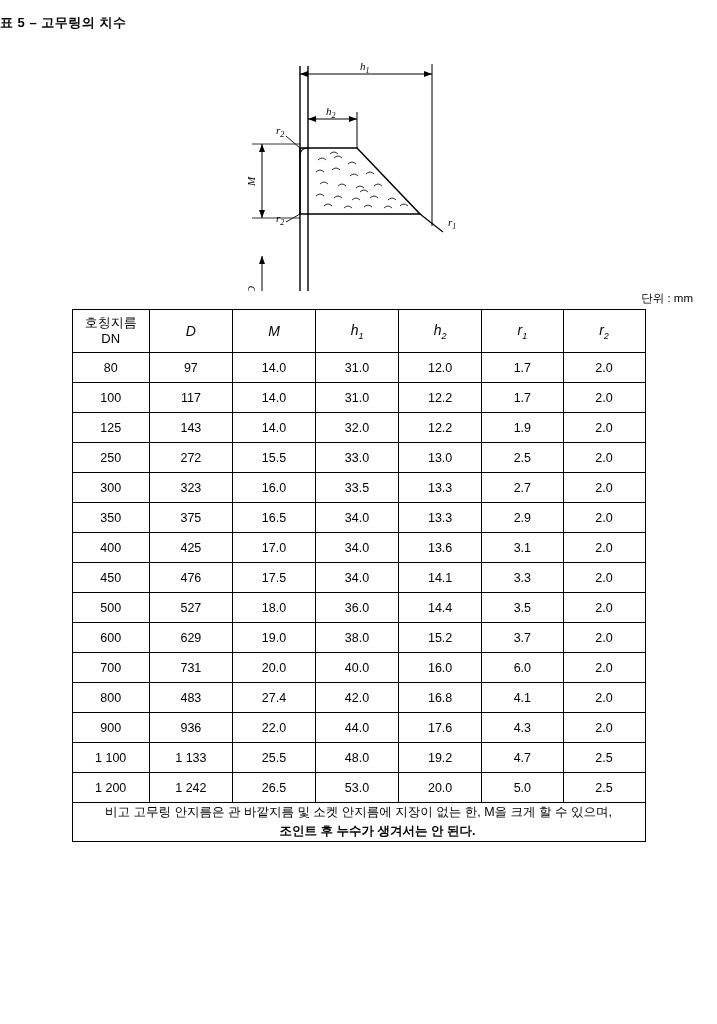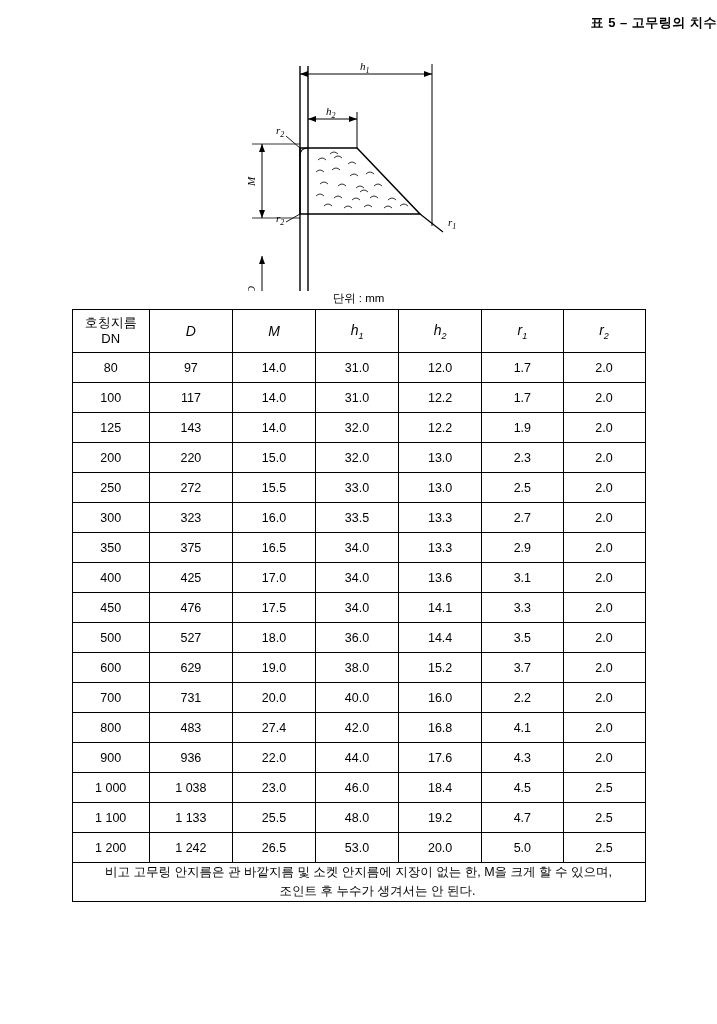--- a/index.html
+++ b/index.html
@@ -15,41 +15,41 @@
     position: relative;
     overflow: hidden;
   }
   .page {
     width: 717px;
     height: 1024px;
     position: relative;
     box-sizing: border-box;
   }
   .table-title {
-    text-align: right;
+    text-align: left;
     font-size: 13px;
     font-weight: bold;
     letter-spacing: 0.5px;
     margin-top: 14px;
     margin-bottom: 4px;
   }
   .figure-wrap {
     width: 717px;
     height: 255px;
     position: relative;
   }
   .figure-svg {
     position: absolute;
     left: 0;
     top: 0;
   }
   .unit-line {
-    text-align: center;
+    text-align: right;
     font-size: 11.5px;
-    padding-right: 0;
+    padding-right: 24px;
     margin-bottom: 3px;
   }
   table.dims {
     border-collapse: collapse;
     width: 574px;
     margin: 0 auto;
     table-layout: fixed;
   }
   table.dims td, table.dims th {
     border: 1px solid #000;
@@ -82,20 +82,21 @@
     height: auto;
     font-size: 12.5px;
     line-height: 1.5;
   }
   .note-label {
     font-weight: normal;
   }
   .note-indent {
     display: block;
     padding-left: 38px;
+    font-weight: bold;
   }
   .fig-label {
     font-family: "Liberation Serif", serif;
     font-style: italic;
     font-size: 11px;
   }
 </style>
 </head>
 <body>
 
@@ -220,29 +221,20 @@
         <tr>
           <td>125</td>
           <td>143</td>
           <td>14.0</td>
           <td>32.0</td>
           <td>12.2</td>
           <td>1.9</td>
           <td>2.0</td>
         </tr>
         <tr>
-          <td>200</td>
-          <td>220</td>
-          <td>15.0</td>
-          <td>32.0</td>
-          <td>13.0</td>
-          <td>2.3</td>
-          <td>2.0</td>
-        </tr>
-        <tr>
           <td>250</td>
           <td>272</td>
           <td>15.5</td>
           <td>33.0</td>
           <td>13.0</td>
           <td>2.5</td>
           <td>2.0</td>
         </tr>
         <tr>
           <td>300</td>
@@ -297,49 +289,40 @@
           <td>15.2</td>
           <td>3.7</td>
           <td>2.0</td>
         </tr>
         <tr>
           <td>700</td>
           <td>731</td>
           <td>20.0</td>
           <td>40.0</td>
           <td>16.0</td>
-          <td>2.2</td>
+          <td>6.0</td>
           <td>2.0</td>
         </tr>
         <tr>
           <td>800</td>
           <td>483</td>
           <td>27.4</td>
           <td>42.0</td>
           <td>16.8</td>
           <td>4.1</td>
           <td>2.0</td>
         </tr>
         <tr>
           <td>900</td>
           <td>936</td>
           <td>22.0</td>
           <td>44.0</td>
           <td>17.6</td>
           <td>4.3</td>
           <td>2.0</td>
-        </tr>
-        <tr>
-          <td>1 000</td>
-          <td>1 038</td>
-          <td>23.0</td>
-          <td>46.0</td>
-          <td>18.4</td>
-          <td>4.5</td>
-          <td>2.5</td>
         </tr>
         <tr>
           <td>1 100</td>
           <td>1 133</td>
           <td>25.5</td>
           <td>48.0</td>
           <td>19.2</td>
           <td>4.7</td>
           <td>2.5</td>
         </tr>

